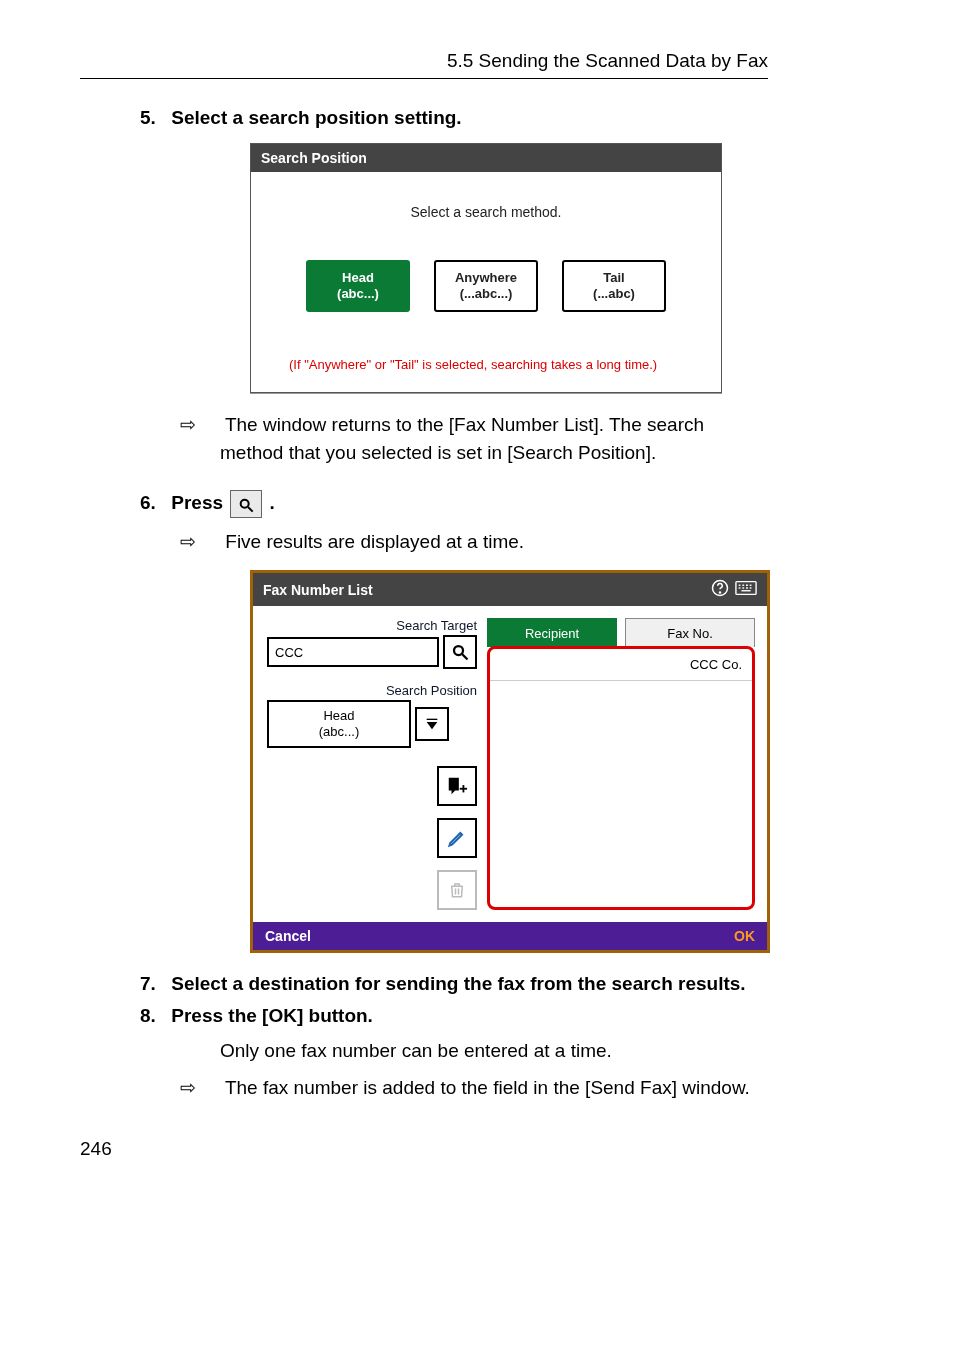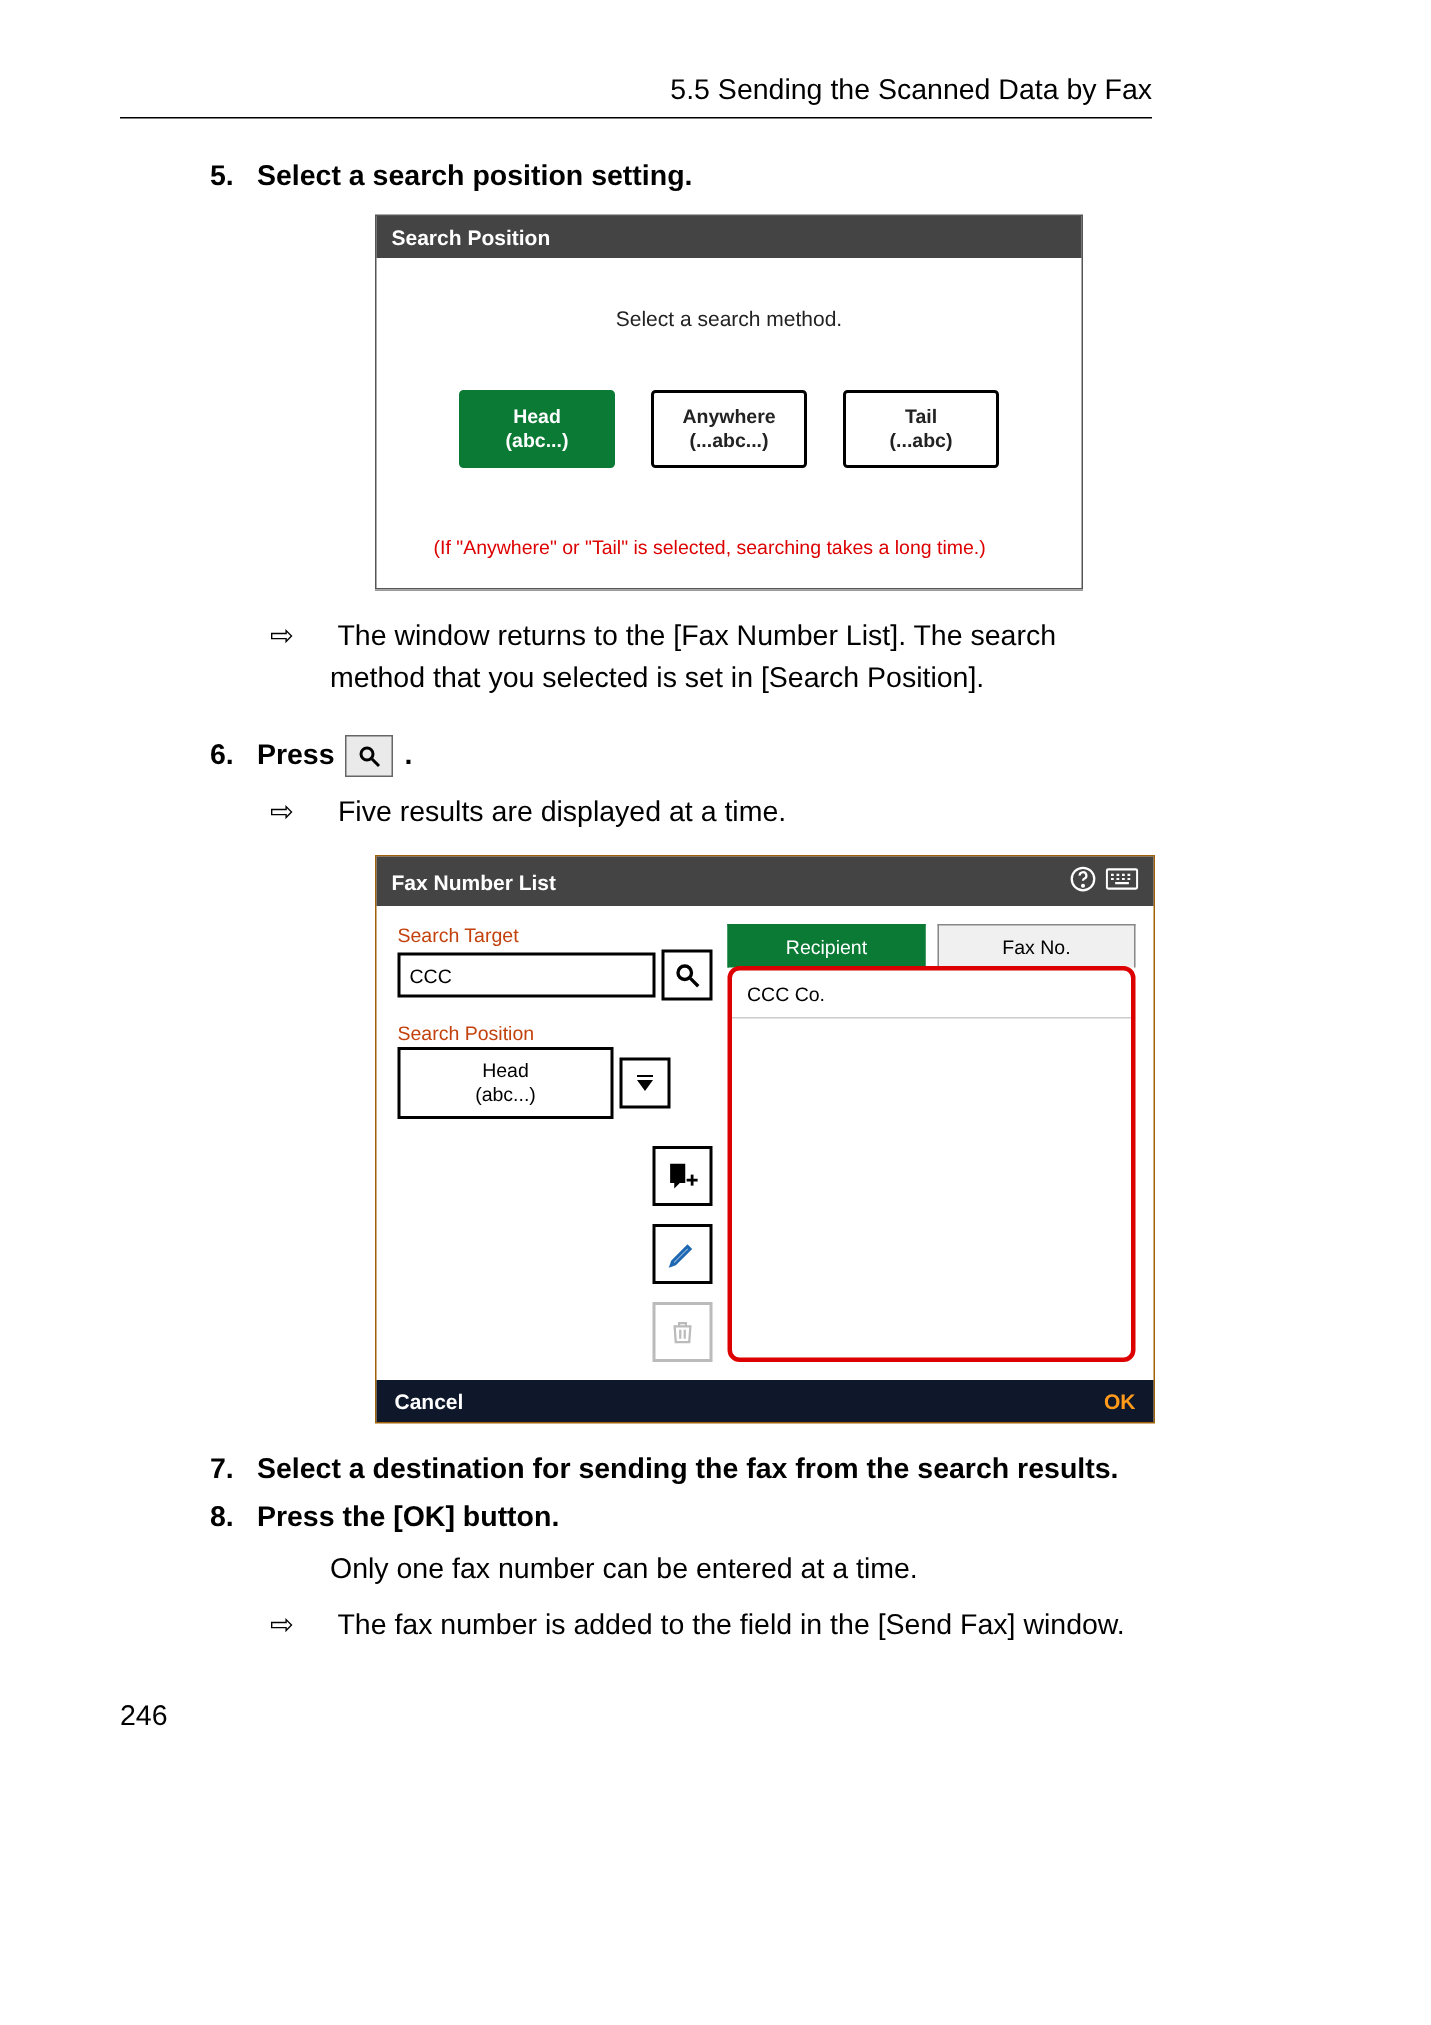--- a/index.html
+++ b/index.html
@@ -113,42 +113,43 @@
     line-height:26px;
     text-align:center;
     margin:0 2px;
   }
   .search-icon-btn svg { vertical-align:middle; }
 
   
   .fnl {
     width: 520px;
     margin: 14px 0 20px 170px;
-    border:1px solid #a16207;
+    border:3px solid #a16207;
     font-family: "Segoe UI", Arial, sans-serif;
     font-size:14px;
     box-sizing:border-box;
+    text-align:right;
   }
   .fnl-title {
     background:#444;
     color:#fff;
     padding:6px 10px;
     font-weight:bold;
     display:flex;
     align-items:center;
   }
   .fnl-title-spacer { flex:1; }
   .fnl-title .ticon { margin-left:6px; }
   .fnl-body {
     display:flex;
     padding:12px 12px 12px 14px;
     gap:10px;
   }
   .fnl-left { width: 210px; }
-  .lbl { font-size:13px; color:#c2410c; }
+  .lbl { font-size:13px; color:#0f172a; }
   .input-row {
     display:flex; align-items:center; margin:2px 0 14px 0;
   }
   .input-box {
     flex:1; height:26px; border:2px solid #000;
     padding:0 6px; display:flex; align-items:center;
     font-size:13px; background:#fff;
   }
   .sq-btn {
     width:30px;height:30px;border:2px solid #000;margin-left:4px;
@@ -177,21 +178,21 @@
   }
   .tab.active { background:#0a7a34;color:#fff;border-color:#0a7a34; }
   .results {
     border:3px solid #d00;border-radius:8px;flex:1;min-height:236px;
     margin-top:-1px;overflow:hidden;background:#fff;
   }
   .result-row {
     padding:8px 10px;border-bottom:1px solid #ccc;font-size:13px;
   }
   .fnl-footer {
-    background:#0f172a;color:#fff;padding:6px 12px;
+    background:#4c1d95;color:#fff;padding:6px 12px;
     display:flex;justify-content:space-between;align-items:center;
     font-size:14px;font-weight:bold;
   }
   .ok { color:#ff9a1a; }
   .page-num { text-align:left;font-size:19px;margin-top:36px; }
 </style>
 </head>
 <body>
 
 <div class="page">

